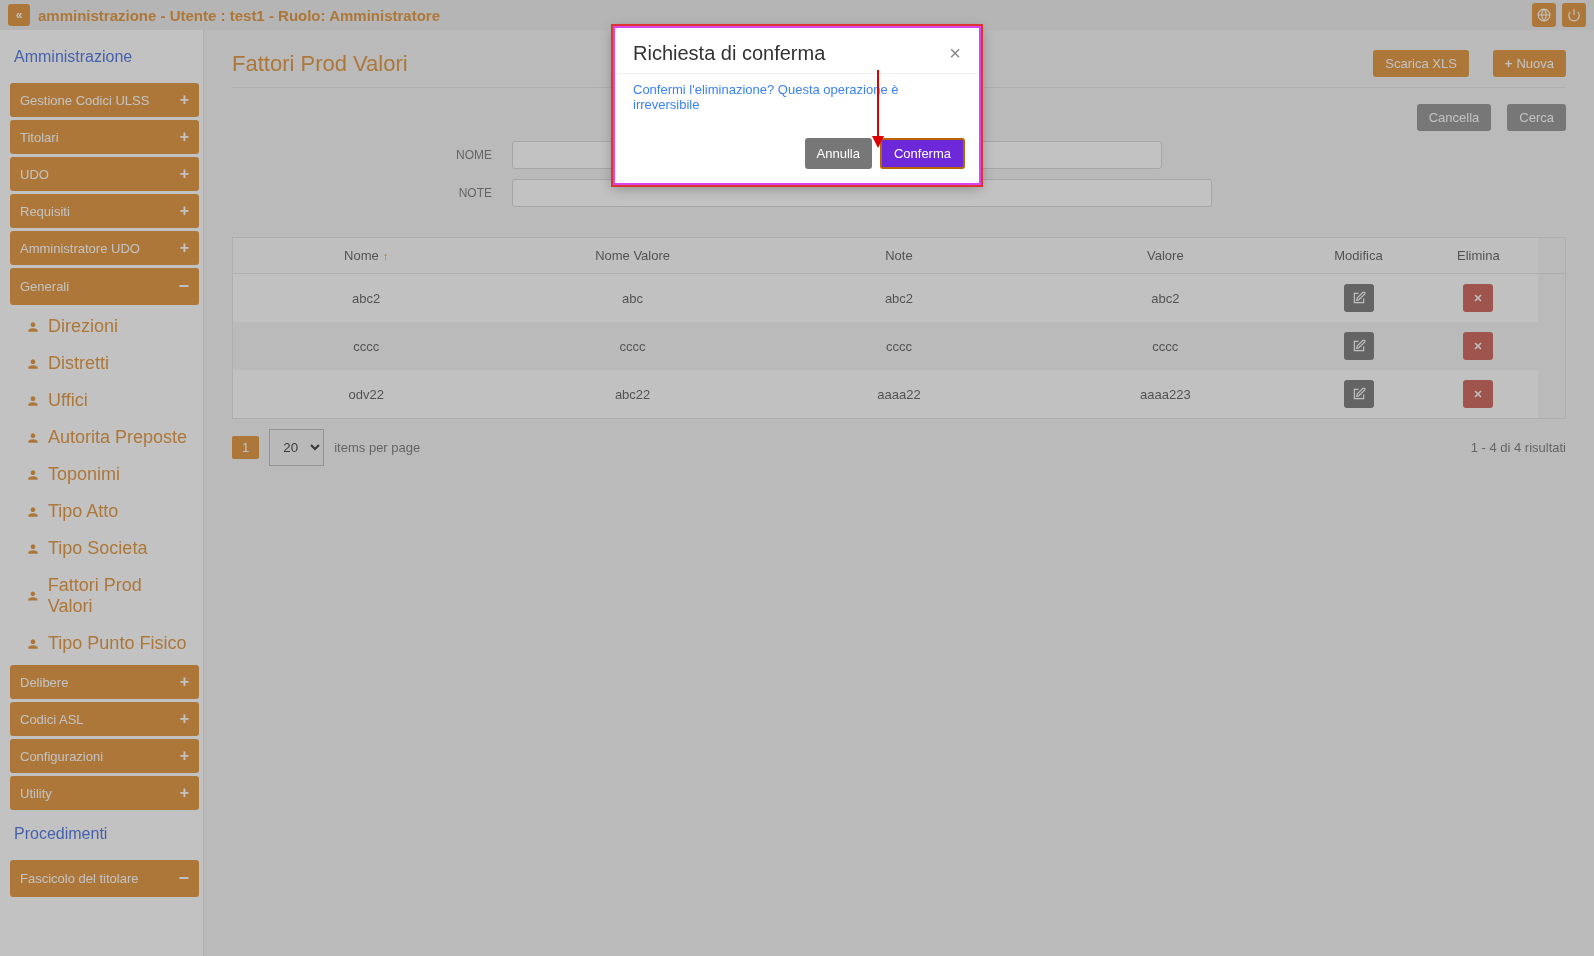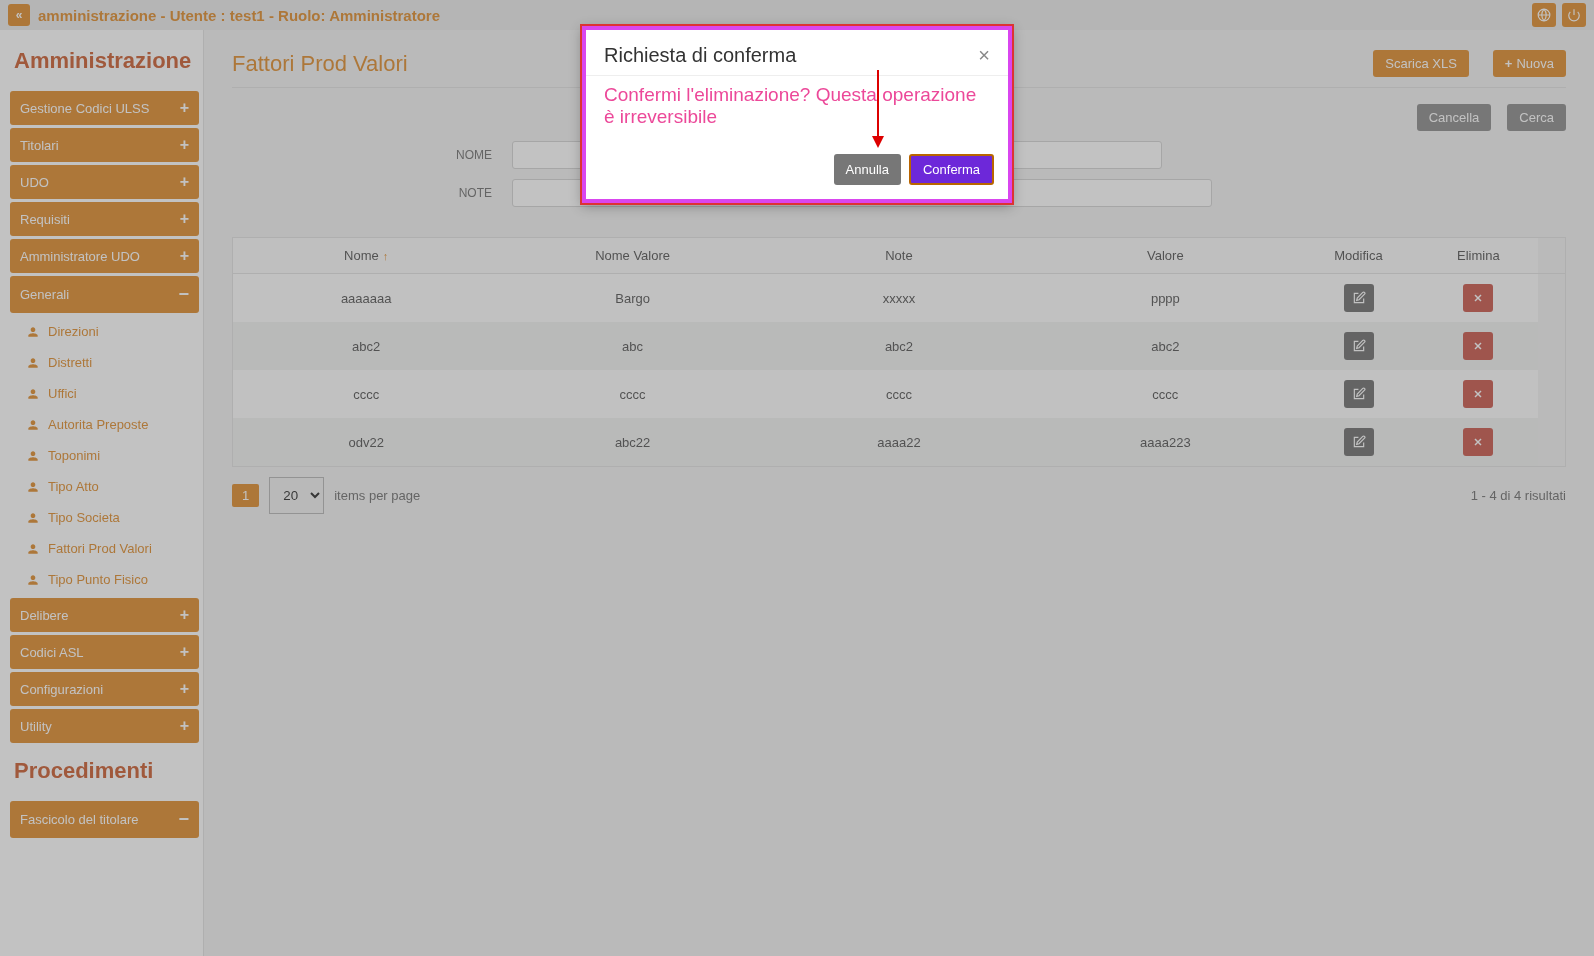--- a/index.html
+++ b/index.html
@@ -6,26 +6,26 @@
 body { font-family: Arial, sans-serif; font-size: 13px; background: #f0f0f0; width: 1594px; height: 956px; overflow: hidden; position: relative; }
 
 .topbar { background: #e8e8e8; height: 30px; display: flex; align-items: center; padding: 0 8px; color: #d97706; font-weight: bold; font-size: 15px; }
 .topbar .collapse-btn { background: #d97706; color: #fff; width: 22px; height: 22px; display: inline-flex; align-items: center; justify-content: center; border-radius: 3px; margin-right: 8px; font-size: 12px; cursor: pointer; }
 .topbar .right-icons { margin-left: auto; display: flex; gap: 6px; }
 .topbar .right-icons .icon-btn { background: #d97706; color: #fff; width: 24px; height: 24px; display: inline-flex; align-items: center; justify-content: center; border-radius: 3px; cursor: pointer; }
 
 .layout { display: flex; height: calc(100% - 30px); }
 
 .sidebar { width: 204px; background: #fff; border-right: 1px solid #ddd; overflow-y: auto; padding: 6px 0 6px 6px; position: relative; }
-.sidebar-heading { font-size: 22px; color: #c2410c; padding: 12px 8px 14px; font-weight: 700; }
+.sidebar-heading { font-size: 16px; color: #1d4ed8; padding: 12px 8px 14px; font-weight: 400; }
 .nav-item { background: #d97706; color: #fff; padding: 8px 10px; margin: 3px 4px; border-radius: 3px; display: flex; justify-content: space-between; align-items: center; cursor: pointer; font-size: 13px; font-weight: 500; }
 .nav-item .plus { font-size: 16px; font-weight: bold; }
 .nav-item .minus { font-size: 18px; font-weight: bold; }
 .nav-sub { margin: 2px 4px; }
-.nav-sub-item { color: #d97706; padding: 8px 10px 8px 16px; cursor: pointer; font-size: 13px; display: flex; align-items: center; gap: 8px; }
+.nav-sub-item { color: #d97706; padding: 8px 10px 8px 16px; cursor: pointer; font-size: 18px; display: flex; align-items: center; gap: 8px; }
 .nav-sub-item svg { width: 14px; height: 14px; fill: #d97706; }
 
 .main { flex: 1; padding: 20px 28px; overflow-y: auto; }
 .page-header { display: flex; align-items: center; justify-content: space-between; border-bottom: 1px solid #ddd; padding-bottom: 10px; margin-bottom: 16px; }
 .page-title { color: #d97706; font-size: 22px; font-weight: 500; }
 .header-buttons { display: flex; gap: 24px; }
 .btn { border: none; padding: 6px 12px; border-radius: 3px; cursor: pointer; font-size: 13px; color: #fff; display: inline-flex; align-items: center; gap: 4px; }
 .btn-orange { background: #d97706; }
 .btn-gray { background: #777; }
 
@@ -48,25 +48,25 @@
 .icon-btn-red { background: #c0392b; }
 col.scroll-col { width: 16px; }
 th.scroll-th, td.scroll-td { background: #f0f0f0; padding: 0; width: 16px; }
 
 .pager { display: flex; align-items: center; gap: 10px; padding: 10px 0; font-size: 13px; color: #555; }
 .pager .page-num { background: #d97706; color: #fff; padding: 4px 10px; border-radius: 2px; }
 .pager select { border: 1px solid #aaa; padding: 9px; }
 .pager .results { margin-left: auto; }
 
 .overlay { position: absolute; inset: 0; background: rgba(120,120,120,0.45); display: flex; align-items: flex-start; justify-content: center; padding-top: 26px; }
-.modal { background: #fff; width: 430px; border: 4px solid #d946ef; box-shadow: 0 3px 12px rgba(0,0,0,0.3); outline: 2px solid #dd3333; outline-offset: 0; }
+.modal { background: #fff; width: 368px; border: 2px solid #d946ef; box-shadow: 0 3px 12px rgba(0,0,0,0.3); outline: 2px solid #dd3333; outline-offset: 0; }
 .modal-header { padding: 14px 18px 8px; display: flex; justify-content: space-between; align-items: flex-start; }
 .modal-header h3 { font-size: 20px; font-weight: 500; color: #333; }
 .modal-header .close { color: #888; font-size: 20px; cursor: pointer; background: none; border: none; }
-.modal-body { padding: 8px 18px 16px; font-size: 19px; color: #ec4899; border-top: 1px solid #eee; position: relative; }
+.modal-body { padding: 8px 18px 16px; font-size: 13px; color: #3b82f6; border-top: 1px solid #eee; position: relative; }
 .modal-footer { padding: 10px 14px 14px; display: flex; justify-content: flex-end; gap: 8px; }
 .btn-confirm { background: #6d28d9; border: 2px solid #b96500; }
 
 .annot-arrow { position: absolute; left: 870px; top: 70px; pointer-events: none; }
 .annot-arrow svg { width: 16px; height: 80px; }
 </style>
 </head>
 <body>
 
 <div class="topbar">
@@ -254,39 +254,20 @@
             <th>Nome Valore</th>
             <th>Note</th>
             <th>Valore</th>
             <th>Modifica</th>
             <th>Elimina</th>
             <th class="scroll-th"></th>
           </tr>
         </thead>
         <tbody id="table-body">
             <tr>
-              <td>aaaaaaa</td>
-              <td>Bargo</td>
-              <td>xxxxx</td>
-              <td>pppp</td>
-              <td><button class="icon-btn-sm icon-btn-dark">
-                  <svg width="14" height="14" viewBox="0 0 24 24" fill="none" stroke="#fff" stroke-width="2">
-                    <path d="M11 4H4v16h16v-7"></path>
-                    <path d="M18.5 2.5a2.1 2.1 0 0 1 3 3L12 15l-4 1 1-4 9.5-9.5z"></path>
-                  </svg>
-                </button></td>
-              <td><button class="icon-btn-sm icon-btn-red">
-                  <svg width="12" height="12" viewBox="0 0 24 24" fill="none" stroke="#fff" stroke-width="3">
-                    <line x1="18" y1="6" x2="6" y2="18"></line>
-                    <line x1="6" y1="6" x2="18" y2="18"></line>
-                  </svg>
-                </button></td>
-              <td class="scroll-td"></td>
-            </tr>
-            <tr>
               <td>abc2</td>
               <td>abc</td>
               <td>abc2</td>
               <td>abc2</td>
               <td><button class="icon-btn-sm icon-btn-dark">
                   <svg width="14" height="14" viewBox="0 0 24 24" fill="none" stroke="#fff" stroke-width="2">
                     <path d="M11 4H4v16h16v-7"></path>
                     <path d="M18.5 2.5a2.1 2.1 0 0 1 3 3L12 15l-4 1 1-4 9.5-9.5z"></path>
                   </svg>
                 </button></td>

